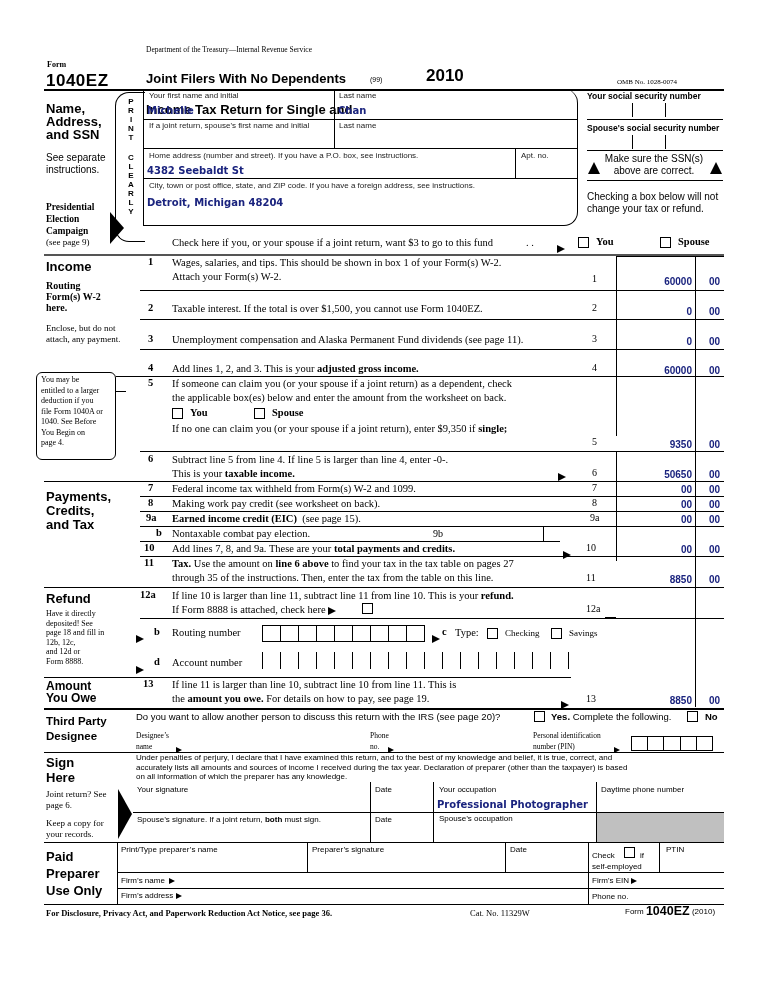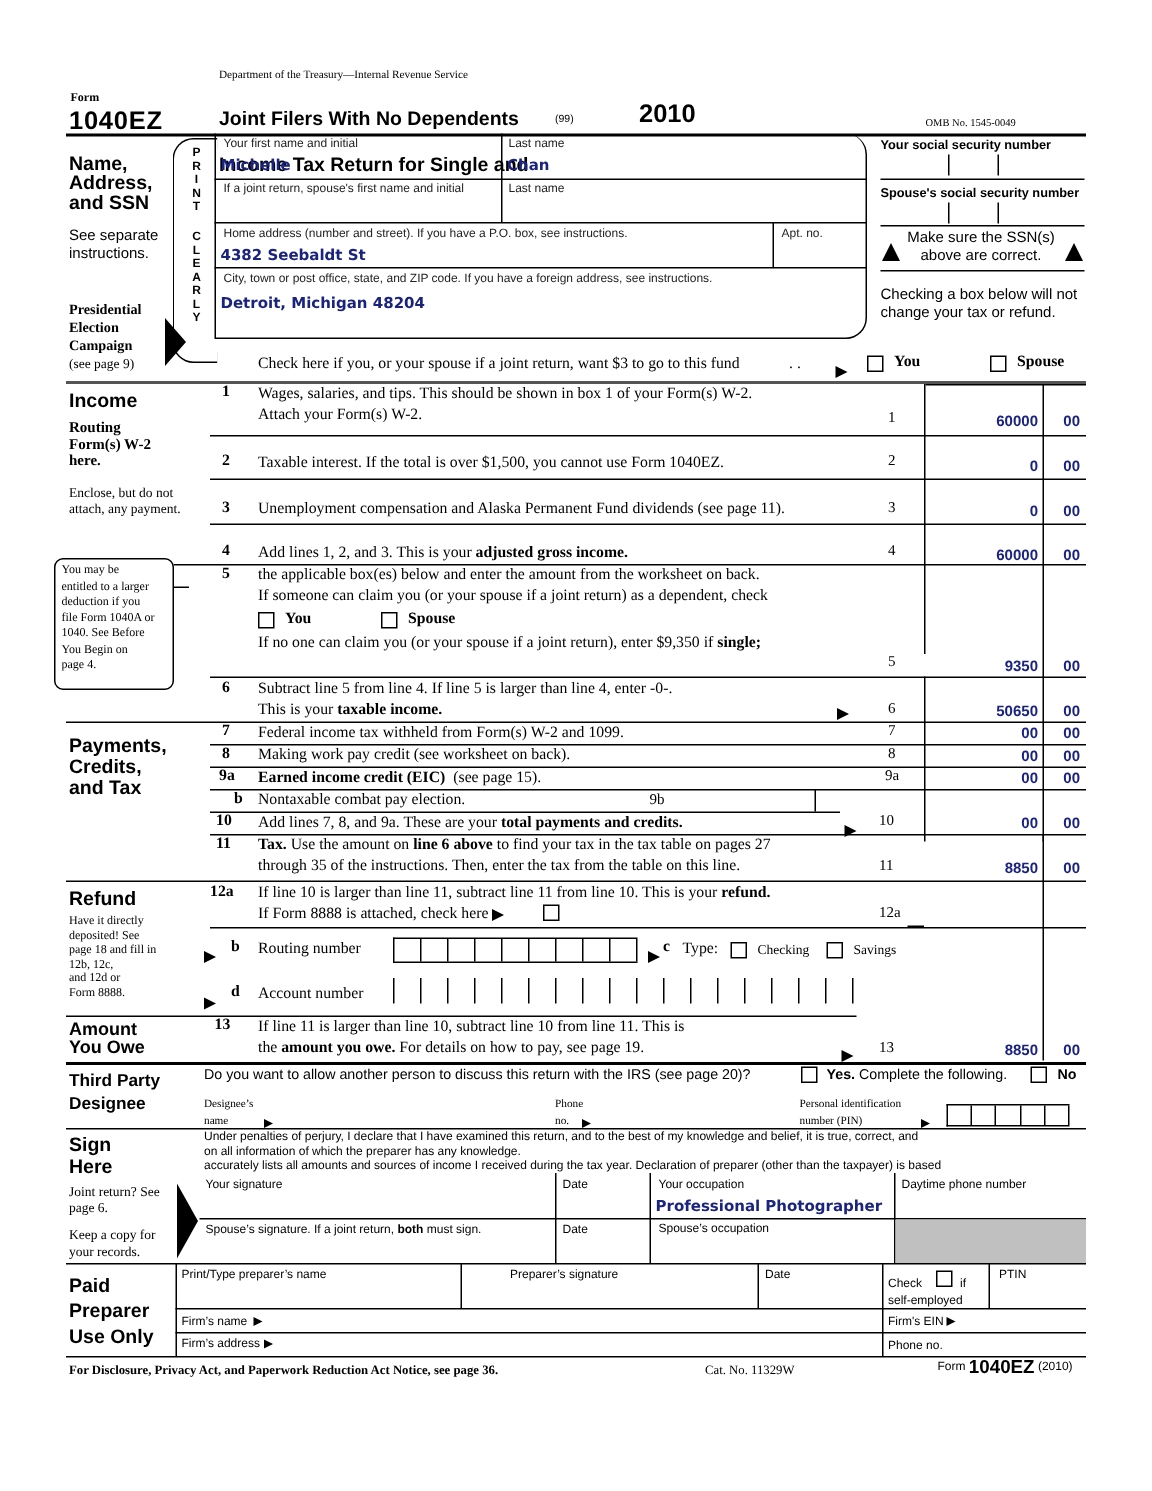--- a/index.html
+++ b/index.html
@@ -29,21 +29,21 @@
 </head>
 <body>
 
 <div class="abs sans" style="left:47px;top:60px;font-size:8px;font-weight:bold;font-family:'Liberation Serif',serif;">Form</div>
 <div class="abs sans" style="left:46px;top:71px;font-size:17px;font-weight:bold;letter-spacing:0.5px;">1040EZ</div>
 <div class="abs serif" style="left:146px;top:45px;font-size:7.5px;">Department of the Treasury—Internal Revenue Service</div>
 <div class="abs sans" style="left:146px;top:54px;font-size:13px;font-weight:bold;line-height:15px;margin-top:48px;">Income Tax Return for Single and</div>
 <div class="abs sans" style="left:146px;top:71px;font-size:13px;font-weight:bold;line-height:15px;">Joint Filers With No Dependents</div>
 <div class="abs sans" style="left:370px;top:76px;font-size:7px;">(99)</div>
 <div class="abs sans" style="left:426px;top:66px;font-size:17px;font-weight:bold;">2010</div>
-<div class="abs serif" style="left:617px;top:78px;font-size:7px;">OMB No. 1545-0049</div>
+<div class="abs serif" style="left:617px;top:78px;font-size:7px;">OMB No. 1028-0074</div>
 <div class="hline thick" style="left:44px;top:89px;width:680px;"></div>
 
 <div class="abs secthead" style="left:46px;top:102px;font-size:13px;line-height:13px;">
   <div>Name,</div>
   <div>Address,</div>
   <div>and SSN</div>
 </div>
 <div class="abs sans" style="left:46px;top:152px;font-size:10px;line-height:12px;width:70px;">See separate instructions.</div>
 
 <div class="abs" style="left:115px;top:92px;width:30px;height:150px;border-left:1.5px solid #000;border-top:1.5px solid #000;border-bottom:1.5px solid #000;border-radius:14px 0 0 14px;"></div>
@@ -177,22 +177,22 @@
   <div>file Form 1040A or</div>
   <div>1040. See Before</div>
   <div>You Begin on</div>
   <div>page 4.</div>
 </div>
 <div class="hline" style="left:116px;top:376px;width:24px;"></div>
 <div class="hline" style="left:116px;top:391px;width:10px;"></div>
 
 <div class="abs linenum" style="left:148px;top:377px;">5</div>
 <div class="abs linetext" style="left:172px;top:377px;">
+  <div>If someone can claim you (or your spouse if a joint return) as a dependent, check</div>
   <div>the applicable box(es) below and enter the amount from the worksheet on back.</div>
-  <div>If someone can claim you (or your spouse if a joint return) as a dependent, check</div>
 </div>
 <div class="cb" style="left:172px;top:408px;"></div>
 <div class="abs serif" style="left:190px;top:407px;font-size:10.5px;font-weight:bold;">You</div>
 <div class="cb" style="left:254px;top:408px;"></div>
 <div class="abs serif" style="left:272px;top:407px;font-size:10.5px;font-weight:bold;">Spouse</div>
 <div class="abs linetext" style="left:172px;top:422px;">
   <div><span>If no one can claim you (or your spouse if a joint return), enter $9,350 if </span><b>single;</b></div>
 </div>
 <div class="abs refnum" style="left:592px;top:436px;">5</div>
 <div class="abs amt" style="left:620px;top:439px;width:72px;">9350</div>
@@ -357,22 +357,22 @@
     <span style="flex:1;border-right:1px solid #000;"></span>
 </div>
 <div class="hline" style="left:44px;top:752px;width:680px;border-top-width:1.5px;"></div>
 
 <div class="abs secthead" style="left:46px;top:755px;font-size:13px;line-height:15px;">
   <div>Sign</div>
   <div>Here</div>
 </div>
 <div class="abs sans" style="left:136px;top:753px;font-size:8px;line-height:9.5px;">
   <div>Under penalties of perjury, I declare that I have examined this return, and to the best of my knowledge and belief, it is true, correct, and</div>
+  <div>accurately lists all amounts and sources of income I received during the tax year. Declaration of preparer (other than the taxpayer) is based</div>
   <div>on all information of which the preparer has any knowledge.</div>
-  <div>accurately lists all amounts and sources of income I received during the tax year. Declaration of preparer (other than the taxpayer) is based</div>
 </div>
 <div class="abs small-serif" style="left:46px;top:789px;font-size:9px;line-height:11px;">
   <div>Joint return? See</div>
   <div>page 6.</div>
 </div>
 <div class="abs small-serif" style="left:46px;top:818px;font-size:9px;line-height:11px;">
   <div>Keep a copy for</div>
   <div>your records.</div>
 </div>
 <div class="side-arrow" style="left:118px;top:789px;border-top:25px solid transparent;border-bottom:25px solid transparent;border-left:14px solid #000;"></div>
@@ -400,21 +400,21 @@
 
 <div class="abs secthead" style="left:46px;top:848px;font-size:13px;line-height:17px;">
   <div>Paid</div>
   <div>Preparer</div>
   <div>Use Only</div>
 </div>
 <div class="vline" style="left:117px;top:842px;height:62px;"></div>
 <div class="abs sans" style="left:121px;top:845px;font-size:8px;">Print/Type preparer’s name</div>
 <div class="abs" style="left:119px;top:855px;width:186px;height:15px;"></div>
 <div class="vline" style="left:307px;top:842px;height:30px;"></div>
-<div class="abs sans" style="left:312px;top:845px;font-size:8px;margin-left:28px;">Preparer’s signature</div>
+<div class="abs sans" style="left:312px;top:845px;font-size:8px;">Preparer’s signature</div>
 <div class="abs" style="left:309px;top:855px;width:194px;height:15px;"></div>
 <div class="vline" style="left:505px;top:842px;height:30px;"></div>
 <div class="abs sans" style="left:510px;top:845px;font-size:8px;">Date</div>
 <div class="abs" style="left:507px;top:855px;width:78px;height:15px;"></div>
 <div class="vline" style="left:588px;top:842px;height:62px;"></div>
 <div class="abs sans" style="left:592px;top:851px;font-size:8px;">Check</div>
 <div class="cb" style="left:624px;top:847px;"></div>
 <div class="abs sans" style="left:640px;top:851px;font-size:8px;">if</div>
 <div class="abs sans" style="left:592px;top:862px;font-size:8px;">self-employed</div>
 <div class="vline" style="left:659px;top:842px;height:30px;"></div>

